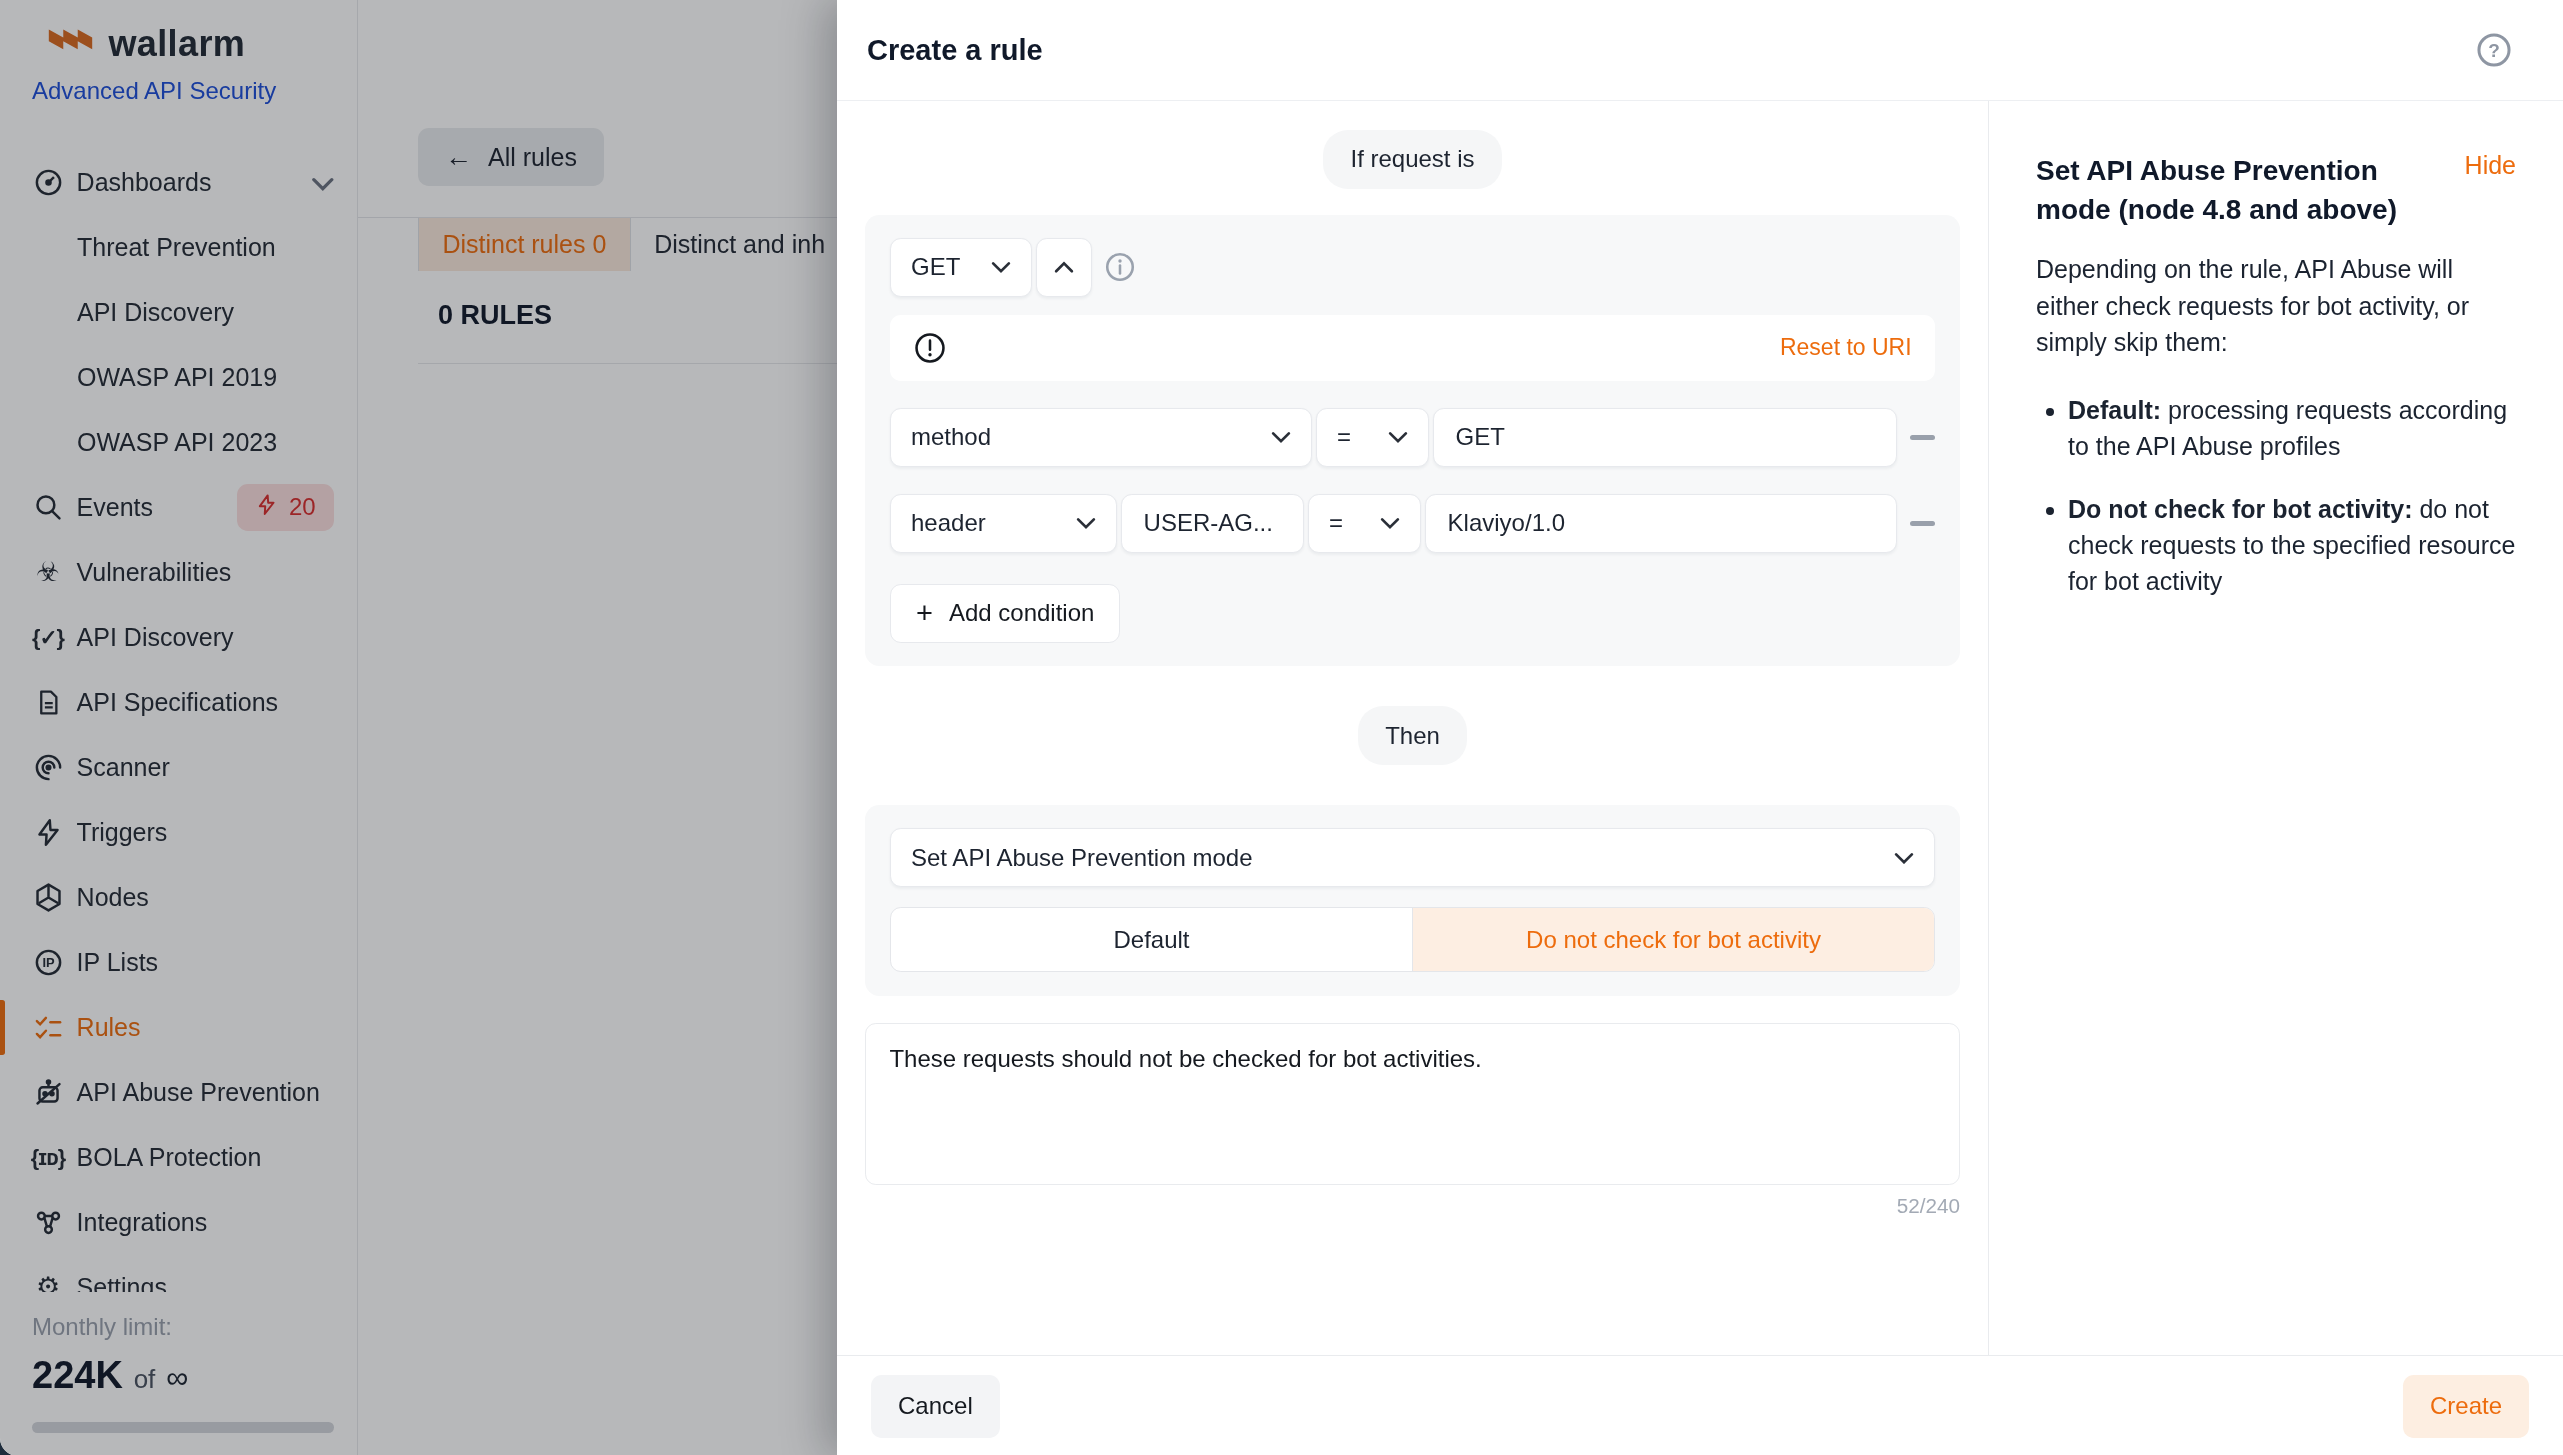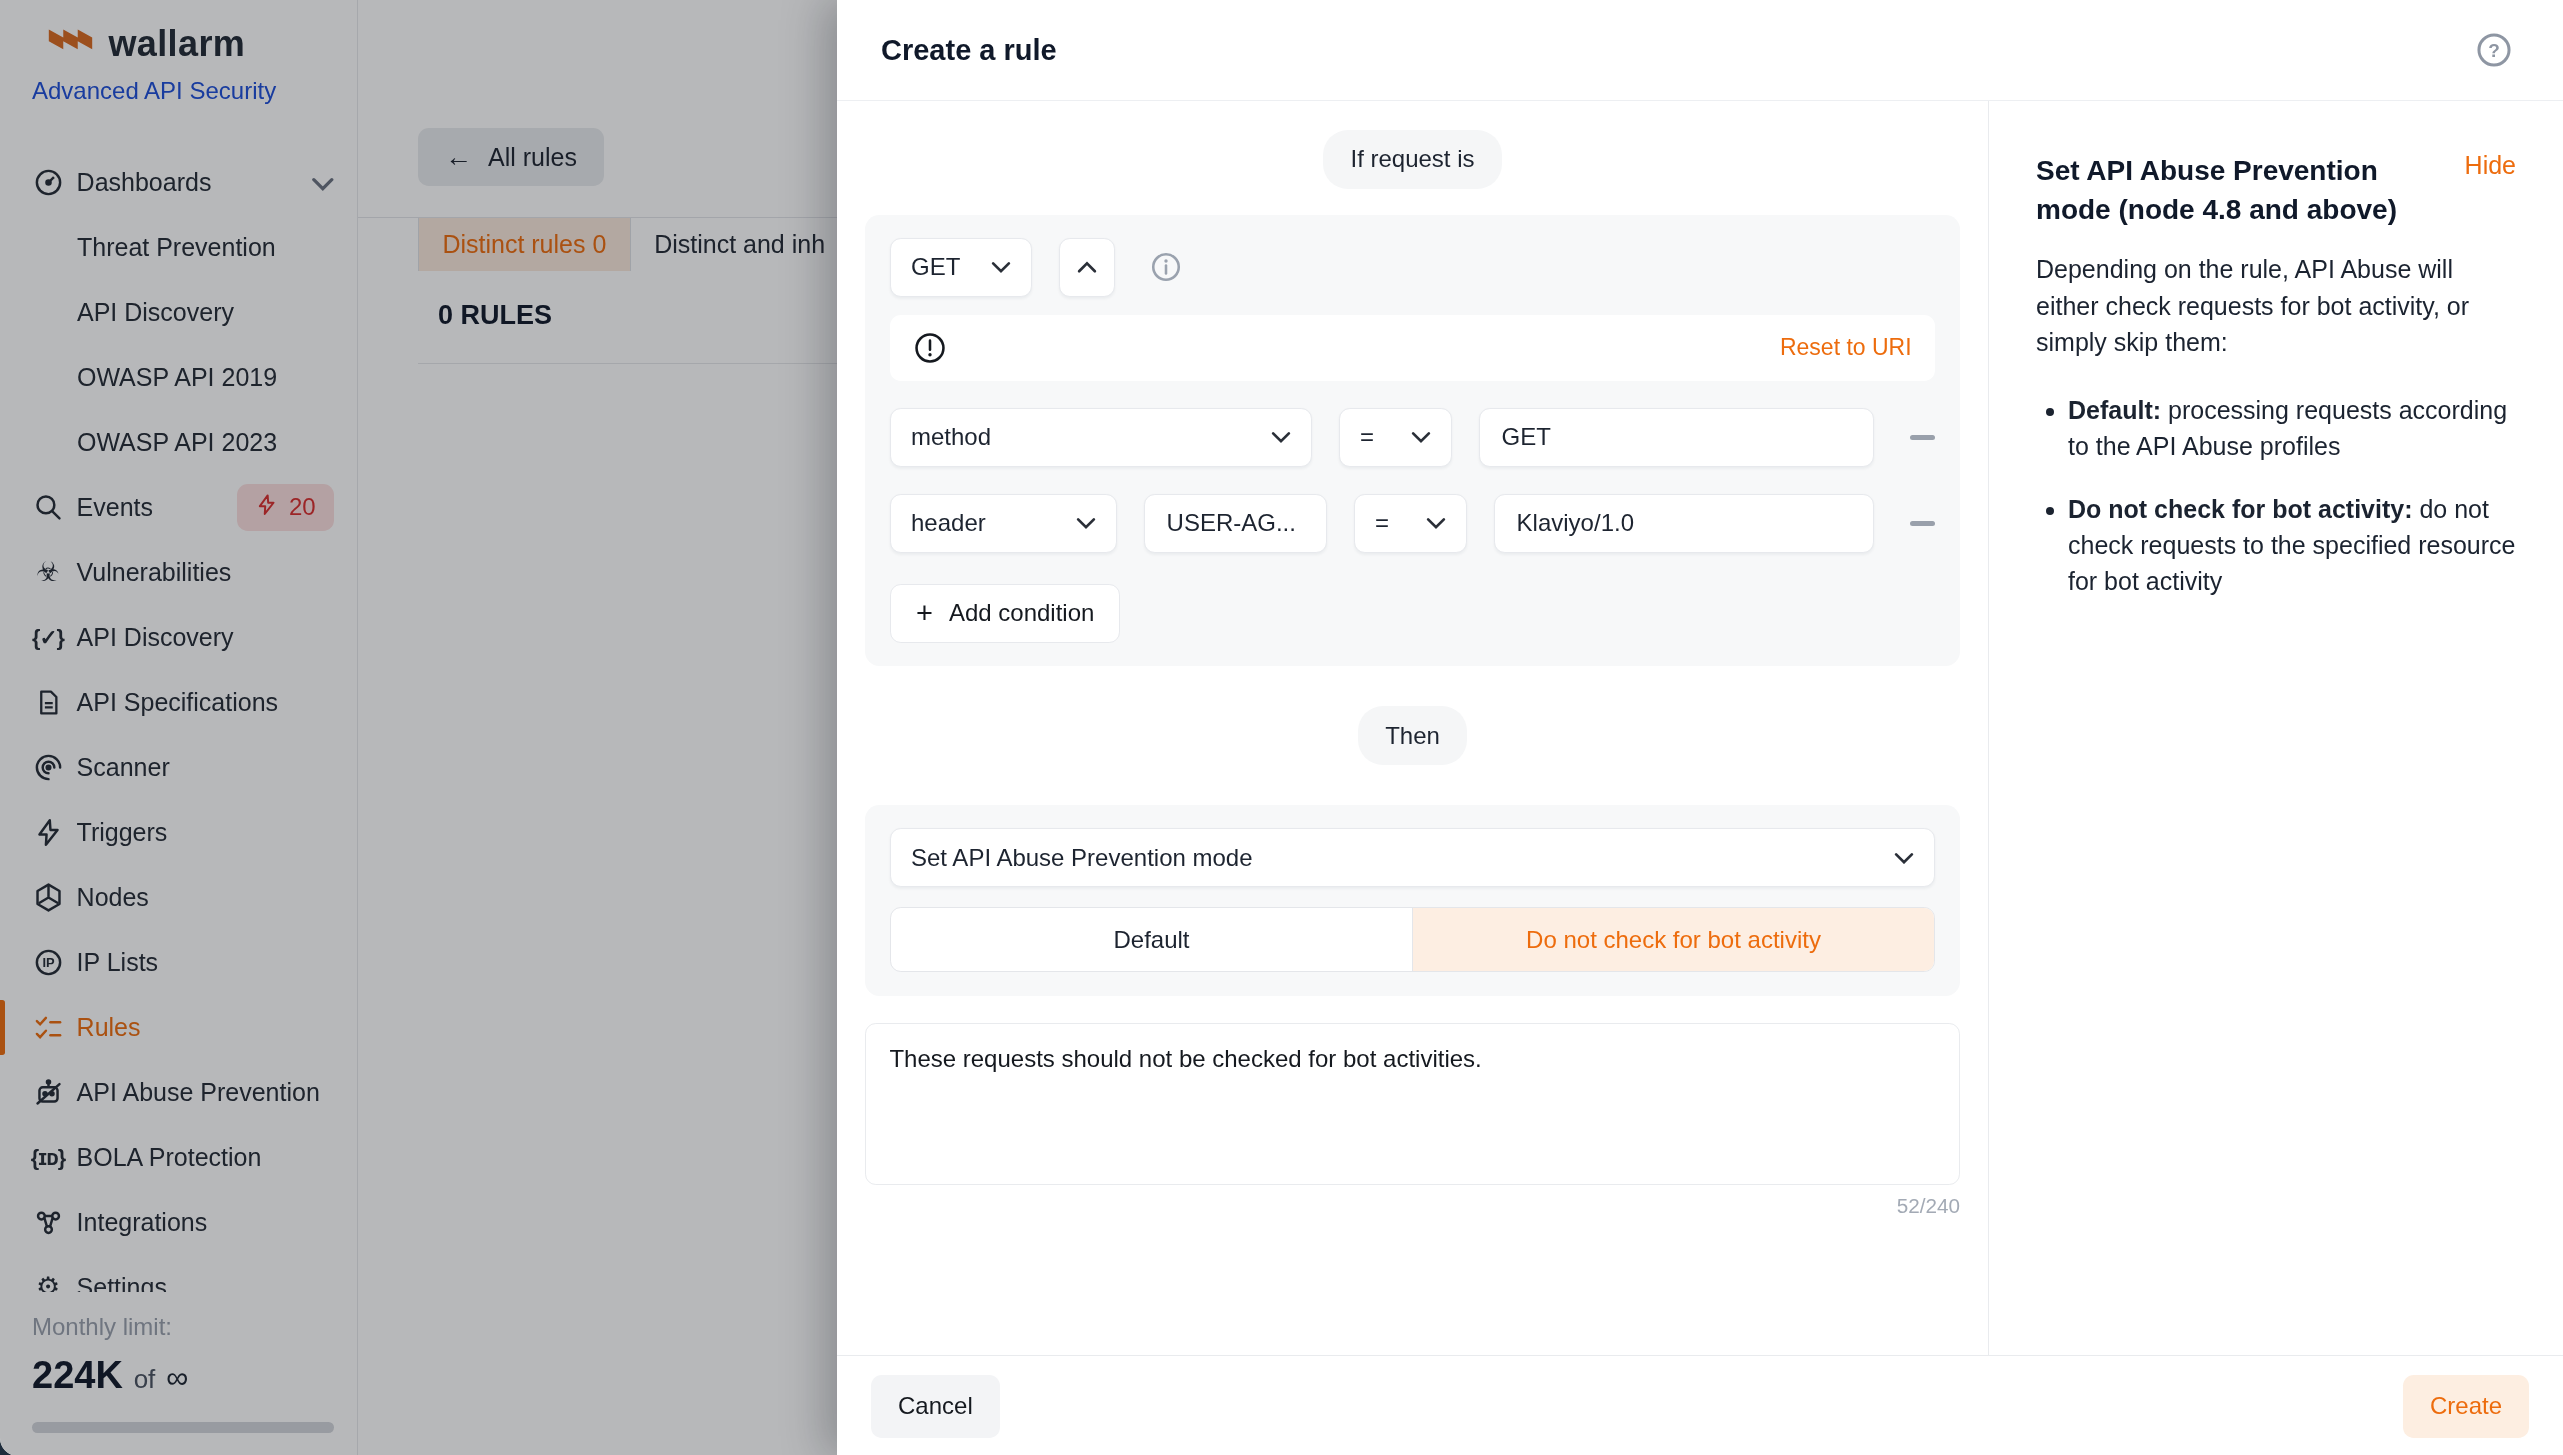--- a/index.html
+++ b/index.html
@@ -38,29 +38,29 @@
   .tabs{position:absolute;left:0;right:0;top:217px;height:54px;border-top:0.9px solid #e2e4e8;display:flex;padding-left:60px;box-sizing:border-box}
   .tab{height:100%;display:flex;align-items:center;padding:0 23.4px;font-size:25px;color:#232a35;border-right:0.9px solid #dfe1e5;white-space:nowrap;cursor:pointer}
   .tab.active{background:#fae8dc;color:#ED6C0D;border-left:0.9px solid #dfe1e5}
   .rules-count{position:absolute;left:80px;top:300px;font-size:27px;font-weight:700;color:#10192a}
   .page-divider{position:absolute;left:60px;right:0;top:363px;border-top:0.9px solid #e5e7ea}
 
   .overlay{position:absolute;inset:0;background:rgba(16,20,28,.30);z-index:5}
 
   
   .modal{position:absolute;left:837px;top:0;width:1726px;height:100%;background:#fff;z-index:10;display:flex;flex-direction:column;box-shadow:-12.6px 0 40px rgba(10,15,25,.25)}
-  .m-header{height:101px;flex:none;display:flex;align-items:center;padding:0 50px 0 44px;border-bottom:0.9px solid #edeff2;box-sizing:border-box}
+  .m-header{height:101px;flex:none;display:flex;align-items:center;padding:0 50px 0 30px;border-bottom:0.9px solid #edeff2;box-sizing:border-box}
   .m-title{font-size:29px;font-weight:700;color:#10192a}
   .help-btn{margin-left:auto;cursor:pointer;display:flex}
   .m-body{flex:1;display:flex;min-height:0}
   .m-content{flex:1;display:flex;flex-direction:column;align-items:center;padding-top:29px;overflow:hidden}
   .pill{background:#f5f6f7;border-radius:25px;padding:15.3px 27px;font-size:24px;color:#1d2430}
   .panel{width:1095px;box-sizing:border-box;background:#f7f8f9;border-radius:14.4px;padding:23.4px 25px}
   .cond-panel{margin-top:26px}
-  .rowflex{display:flex;align-items:center;gap:27px}
+  .rowflex{display:flex;align-items:center;gap:4px}
   .field{height:59px;background:#fff;border:0.9px solid #e7e9ed;border-radius:10.8px;box-sizing:border-box;display:flex;align-items:center;font-size:24px;color:#1d2430;box-shadow:0 1.8px 2.7px rgba(20,30,50,.05)}
   .sel{padding:0 20px;justify-content:space-between;gap:16px;cursor:pointer}
   input.field{padding:0 21.6px;outline:none;font-family:inherit}
   input.field::placeholder{color:#9aa2af}
   .w-method{width:142px}
   .f-uri{flex:1;min-width:0}
   .collapse-btn{width:56px;justify-content:center;padding:0;cursor:pointer}
   .info-i{margin-left:7.2px;flex:none;display:flex;cursor:pointer}
   .warnbox{margin-top:18px;background:#fff;border-radius:10.8px;padding:16px 23.4px;display:flex;align-items:center;gap:18px}
   .warn-ico{flex:none;display:flex}

